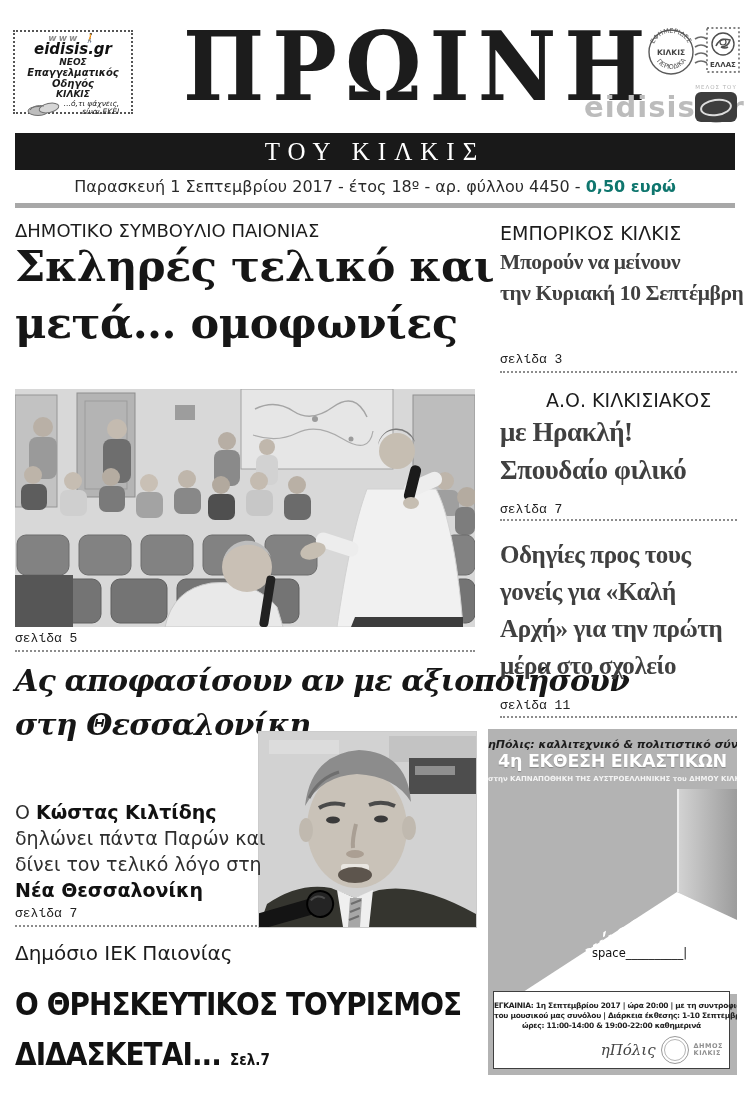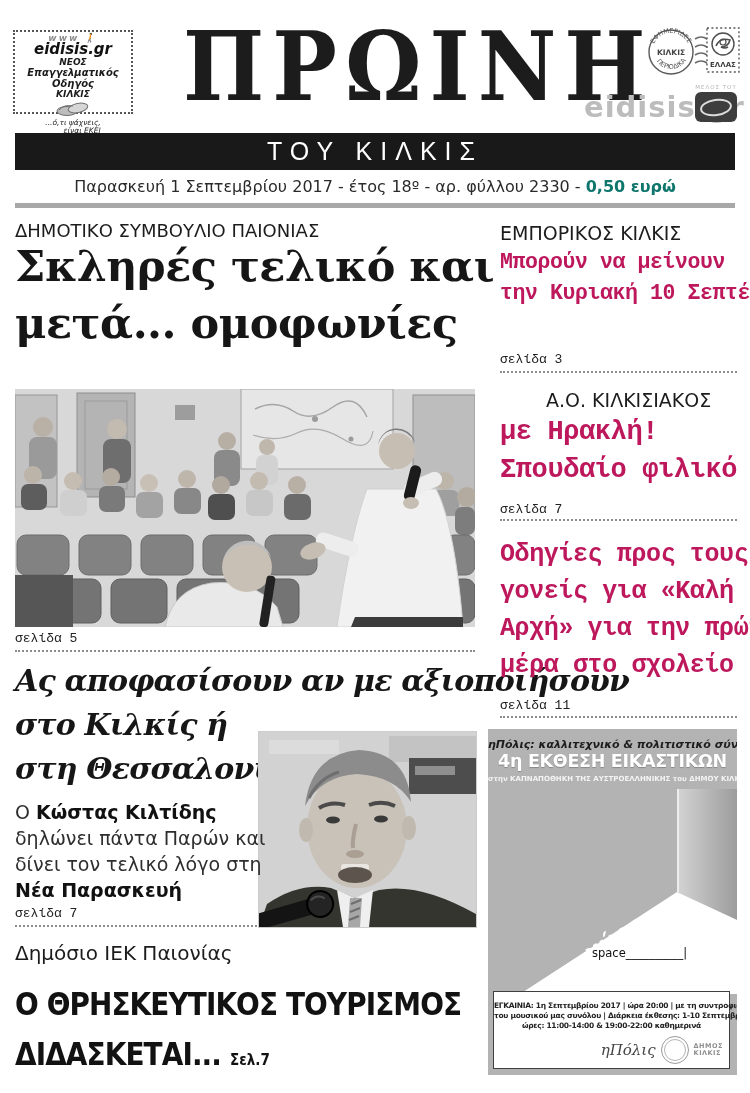--- a/index.html
+++ b/index.html
@@ -12,36 +12,36 @@
   
   .promo-box{
     left:13px;top:30px;width:120px;height:84px;
     border:2px dotted #555;text-align:center;padding-top:2px;box-sizing:border-box;
   }
   .promo-www{font-size:9px;color:#8a8a8a;font-weight:bold;letter-spacing:2px;font-style:italic;line-height:8px;}
   .promo-site{font-size:15px;font-weight:bold;font-style:italic;line-height:15px;color:#111;}
   .promo-l1{font-size:9px;font-weight:bold;font-style:italic;line-height:10px;}
   .promo-l2{font-size:10px;font-weight:bold;font-style:italic;line-height:11px;}
   .promo-l3{font-size:9px;font-weight:bold;font-style:italic;line-height:10px;}
-  .promo-bottom{display:flex;align-items:center;justify-content:center;gap:3px;margin-top:1px;flex-direction:column;}
+  .promo-bottom{display:flex;align-items:center;justify-content:center;gap:3px;margin-top:1px;}
   .promo-tag{font-size:7.5px;font-style:italic;line-height:8px;text-align:right;color:#222;}
   .masthead-title{
     left:183px;top:14px;font-family:"DejaVu Serif", serif;font-weight:bold;
     font-size:86px;line-height:96px;letter-spacing:8px;color:#1c1c1c;
     transform:scaleY(1.1);transform-origin:left top;white-space:nowrap;
   }
   .masthead-watermark{
     left:584px;top:90px;font-size:29px;font-weight:bold;color:#bcbcbc;letter-spacing:1px;
   }
   .subtitle-bar{
     left:15px;top:133px;width:720px;height:37px;background:#191919;
     display:flex;align-items:center;justify-content:center;
   }
   .subtitle-text{
-    color:#ffffff;font-family:Liberation Sans, sans-serif;font-size:25px;letter-spacing:8px;white-space:nowrap;
+    color:#ffffff;font-family:Liberation Serif, serif;font-size:25px;letter-spacing:8px;white-space:nowrap;
   }
   .dateline{left:0;top:177px;width:750px;text-align:center;font-size:16px;color:#2a2a2a;}
   .dateline b{color:#0f766e;}
   .gray-rule{left:15px;top:203px;width:720px;height:5px;background:#a8a8a8;}
   
   .postmark{left:646px;top:27px;}
   .wavy{left:694px;top:34px;}
   .hellas{left:705px;top:26px;}
   .member{left:692px;top:84px;width:48px;text-align:center;}
   .member-top{font-size:5.5px;color:#b5b5b5;letter-spacing:1px;line-height:7px;}
@@ -66,21 +66,21 @@
   .pageref7{left:15px;top:906px;}
   .div-b{left:15px;top:925px;width:242px;}
   .kicker3{left:15px;top:941px;font-size:20px;}
   .headline3{left:15px;top:979px;font-family:"DejaVu Sans", sans-serif;font-weight:bold;
     font-size:31px;line-height:50px;letter-spacing:-1px;color:#121212;
     transform:scaleX(0.9);transform-origin:left top;white-space:nowrap;}
   .headline3 .small-ref{font-size:15px;letter-spacing:0;margin-left:10px;}
   
   .rcol{left:500px;width:237px;}
   .rk{font-size:19px;}
-  .rhead{font-family:Liberation Mono, monospace;font-weight:bold;color:#be185d;white-space:nowrap;letter-spacing:-0.4px;}
+  .rhead{font-family:Liberation Serif, serif;font-weight:bold;color:#404040;white-space:nowrap;letter-spacing:-0.4px;}
   .rh1{top:247px;font-size:21.5px;line-height:31px;}
   .rh2{top:413px;font-size:27px;line-height:38px;}
   .rh3{top:536px;font-size:25px;line-height:37px;}
   .rk1{top:222px;} .rk2{top:389px;margin-left:46px;}
   .rp1{top:352px;} .rp2{top:502px;} .rp3{top:698px;}
   .rd1{top:371px;} .rd2{top:519px;} .rd3{top:716px;}
   
   .adbox{left:488px;top:729px;width:249px;height:346px;background:#b3b3b3;overflow:hidden;}
   .ad-org{left:0;top:9px;width:249px;text-align:center;font-size:11px;font-style:italic;font-weight:bold;color:#1d1d1d;white-space:nowrap;}
   .ad-title{left:0;top:22px;width:249px;text-align:center;font-size:17.5px;font-weight:bold;color:#ffffff;
@@ -156,21 +156,21 @@
   <div class="member-top">ΜΕΛΟΣ ΤΟΥ</div>
   <div class="member-chip">
     <div class="member-oval"></div>
   </div>
 </div>
 
 <div class="abs subtitle-bar">
   <span class="subtitle-text">ΤΟΥ ΚΙΛΚΙΣ</span>
 </div>
 
-<div class="abs dateline"><span>Παρασκευή 1 Σεπτεμβρίου  2017 - έτος 18º - αρ. φύλλου 2330 - </span><b>0,50 ευρώ</b></div>
+<div class="abs dateline"><span>Παρασκευή 1 Σεπτεμβρίου  2017 - έτος 18º - αρ. φύλλου 4450 - </span><b>0,50 ευρώ</b></div>
 <div class="abs gray-rule"></div>
 
 <div class="abs kicker kicker1">ΔΗΜΟΤΙΚΟ ΣΥΜΒΟΥΛΙΟ ΠΑΙΟΝΙΑΣ</div>
 <div class="abs serif-head headline1">
   <div>Σκληρές τελικό και</div>
   <div>μετά... ομοφωνίες</div>
 </div>
 
 <svg class="abs lead-photo" viewBox="0 0 460 238">
   <rect width="460" height="238" fill="#d8d8d8"></rect>
@@ -252,21 +252,20 @@
     <rect x="300" y="148" width="44" height="15" rx="7" fill="#ededed" transform="rotate(18 322 156)"></rect>
     <ellipse cx="298" cy="162" rx="13" ry="8" fill="#c6beb2" transform="rotate(-18 298 162)"></ellipse>
   </g>
 </svg>
 
 <div class="abs pageref caption5">σελίδα 5</div>
 <div class="abs dotrule div-a"></div>
 
 <div class="abs serif-head headline2">
   <div>Ας αποφασίσουν αν με αξιοποιήσουν</div>
-  <div>στο Κιλκίς ή</div>
   <div>στη Θεσσαλονίκη</div>
 </div>
 
 <svg class="abs portrait-photo" viewBox="0 0 217 195">
   <rect width="217" height="195" fill="#d2d2d2"></rect>
   <rect x="130" y="4" width="87" height="26" fill="#c3c3c3"></rect>
   <rect x="150" y="26" width="67" height="36" fill="#4d4d4d"></rect>
   <rect x="156" y="34" width="40" height="9" fill="#8f8f8f"></rect>
   <rect x="10" y="8" width="70" height="14" fill="#dcdcdc"></rect>
 
@@ -292,21 +291,21 @@
   <line x1="90" y1="188" x2="100" y2="184" stroke="#6e6e6e" stroke-width="2"></line>
 
   <g transform="rotate(-16 40 178)">
     <rect x="-8" y="170" width="66" height="16" rx="8" fill="#141414"></rect>
     <circle cx="62" cy="178" r="13" fill="#242424" stroke="#000000" stroke-width="2"></circle>
     <path d="M54,172 a10,10 0 0 1 14,2" stroke="#4c4c4c" fill="none" stroke-width="2"></path>
   </g>
 </svg>
 
 <div class="abs lead-body">
-  <span>Ο </span><b>Κώστας Κιλτίδης</b><span> δηλώνει πάντα Παρών και δίνει τον τελικό λόγο στη </span><b>Νέα Παρασκευή</b>
+  <span>Ο </span><b>Κώστας Κιλτίδης</b><span> δηλώνει πάντα Παρών και δίνει τον τελικό λόγο στη </span><b>Νέα Θεσσαλονίκη</b>
 </div>
 <div class="abs pageref pageref7">σελίδα 7</div>
 <div class="abs dotrule div-b"></div>
 
 <div class="abs kicker kicker3">Δημόσιο ΙΕΚ Παιονίας</div>
 <div class="abs headline3">
   <div>Ο ΘΡΗΣΚΕΥΤΙΚΟΣ ΤΟΥΡΙΣΜΟΣ</div>
   <div><span>ΔΙΔΑΣΚΕΤΑΙ...</span><span class="small-ref">Σελ.7</span></div>
 </div>
 

